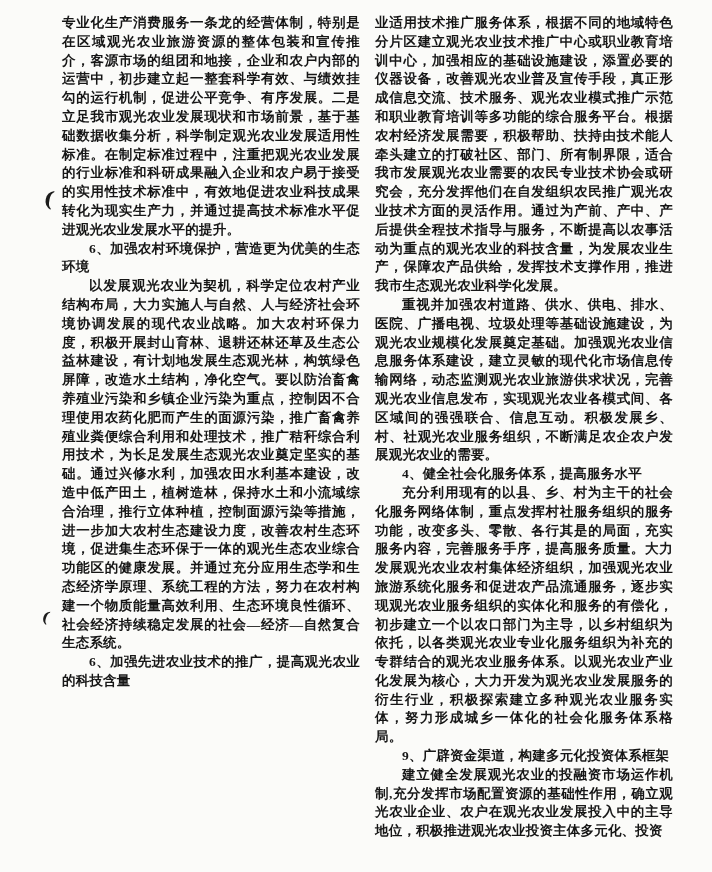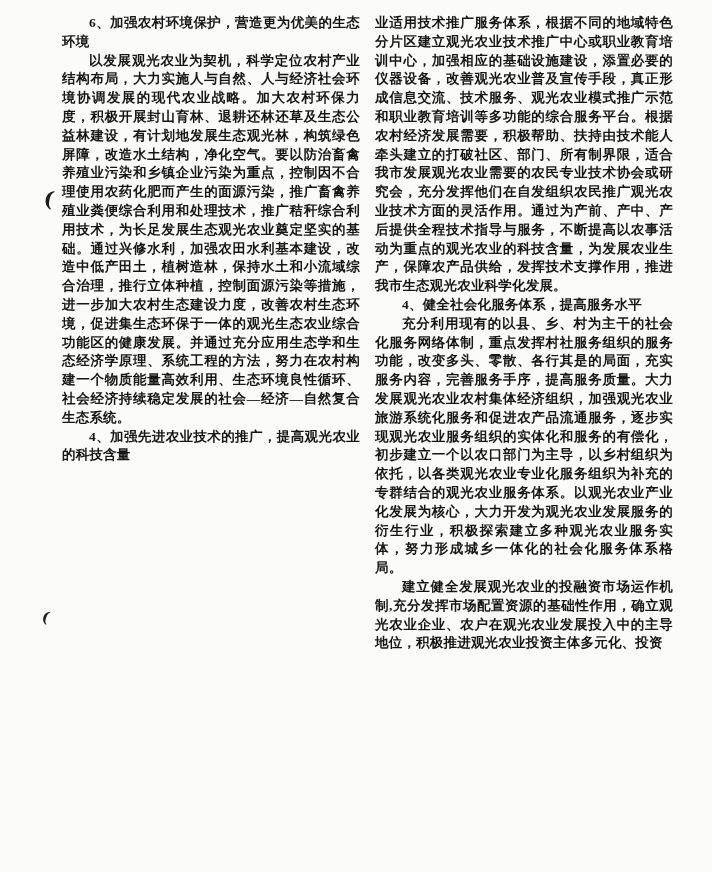--- a/index.html
+++ b/index.html
@@ -42,26 +42,29 @@
 <body>
 
 <div class="page">
 
   <span class="mark m1">(</span>
   <span class="mark m2">(</span>
 
   <div class="columns">
 
     <div class="col">
+      <p>专业化生产消费服务一条龙的经营体制，特别是在区域观光农业旅游资源的整体包装和宣传推介，客源市场的组团和地接，企业和农户内部的运营中，初步建立起一整套科学有效、与绩效挂勾的运行机制，促进公平竞争、有序发展。二是立足我市观光农业发展现状和市场前景，基于基础数据收集分析，科学制定观光农业发展适用性标准。在制定标准过程中，注重把观光农业发展的行业标准和科研成果融入企业和农户易于接受的实用性技术标准中，有效地促进农业科技成果转化为现实生产力，并通过提高技术标准水平促进观光农业发展水平的提升。</p>
       <p class="indent">6、加强农村环境保护，营造更为优美的生态环境</p>
       <p class="indent">以发展观光农业为契机，科学定位农村产业结构布局，大力实施人与自然、人与经济社会环境协调发展的现代农业战略。加大农村环保力度，积极开展封山育林、退耕还林还草及生态公益林建设，有计划地发展生态观光林，构筑绿色屏障，改造水土结构，净化空气。要以防治畜禽养殖业污染和乡镇企业污染为重点，控制因不合理使用农药化肥而产生的面源污染，推广畜禽养殖业粪便综合利用和处理技术，推广秸秆综合利用技术，为长足发展生态观光农业奠定坚实的基础。通过兴修水利，加强农田水利基本建设，改造中低产田土，植树造林，保持水土和小流域综合治理，推行立体种植，控制面源污染等措施，进一步加大农村生态建设力度，改善农村生态环境，促进集生态环保于一体的观光生态农业综合功能区的健康发展。并通过充分应用生态学和生态经济学原理、系统工程的方法，努力在农村构建一个物质能量高效利用、生态环境良性循环、社会经济持续稳定发展的社会—经济—自然复合生态系统。</p>
-      <p class="indent">4、加强先进农业技术的推广，提高观光农业的科技含量</p>
+      <p class="indent">6、加强先进农业技术的推广，提高观光农业的科技含量</p>
     </div>
 
     <div class="col">
       <p>业适用技术推广服务体系，根据不同的地域特色分片区建立观光农业技术推广中心或职业教育培训中心，加强相应的基础设施建设，添置必要的仪器设备，改善观光农业普及宣传手段，真正形成信息交流、技术服务、观光农业模式推广示范和职业教育培训等多功能的综合服务平台。根据农村经济发展需要，积极帮助、扶持由技术能人牵头建立的打破社区、部门、所有制界限，适合我市发展观光农业需要的农民专业技术协会或研究会，充分发挥他们在自发组织农民推广观光农业技术方面的灵活作用。通过为产前、产中、产后提供全程技术指导与服务，不断提高以农事活动为重点的观光农业的科技含量，为发展农业生产，保障农产品供给，发挥技术支撑作用，推进我市生态观光农业科学化发展。</p>
+      <p class="indent">重视并加强农村道路、供水、供电、排水、医院、广播电视、垃圾处理等基础设施建设，为观光农业规模化发展奠定基础。加强观光农业信息服务体系建设，建立灵敏的现代化市场信息传输网络，动态监测观光农业旅游供求状况，完善观光农业信息发布，实现观光农业各模式间、各区域间的强强联合、信息互动。积极发展乡、村、社观光农业服务组织，不断满足农企农户发展观光农业的需要。</p>
       <p class="indent">4、健全社会化服务体系，提高服务水平</p>
       <p class="indent">充分利用现有的以县、乡、村为主干的社会化服务网络体制，重点发挥村社服务组织的服务功能，改变多头、零散、各行其是的局面，充实服务内容，完善服务手序，提高服务质量。大力发展观光农业农村集体经济组织，加强观光农业旅游系统化服务和促进农产品流通服务，逐步实现观光农业服务组织的实体化和服务的有偿化，初步建立一个以农口部门为主导，以乡村组织为依托，以各类观光农业专业化服务组织为补充的专群结合的观光农业服务体系。以观光农业产业化发展为核心，大力开发为观光农业发展服务的衍生行业，积极探索建立多种观光农业服务实体，努力形成城乡一体化的社会化服务体系格局。</p>
+      <p class="indent">9、广辟资金渠道，构建多元化投资体系框架</p>
       <p class="indent">建立健全发展观光农业的投融资市场运作机制,充分发挥市场配置资源的基础性作用，确立观光农业企业、农户在观光农业发展投入中的主导地位，积极推进观光农业投资主体多元化、投资</p>
     </div>
 
   </div>
 </div>
 
 </body></html>

